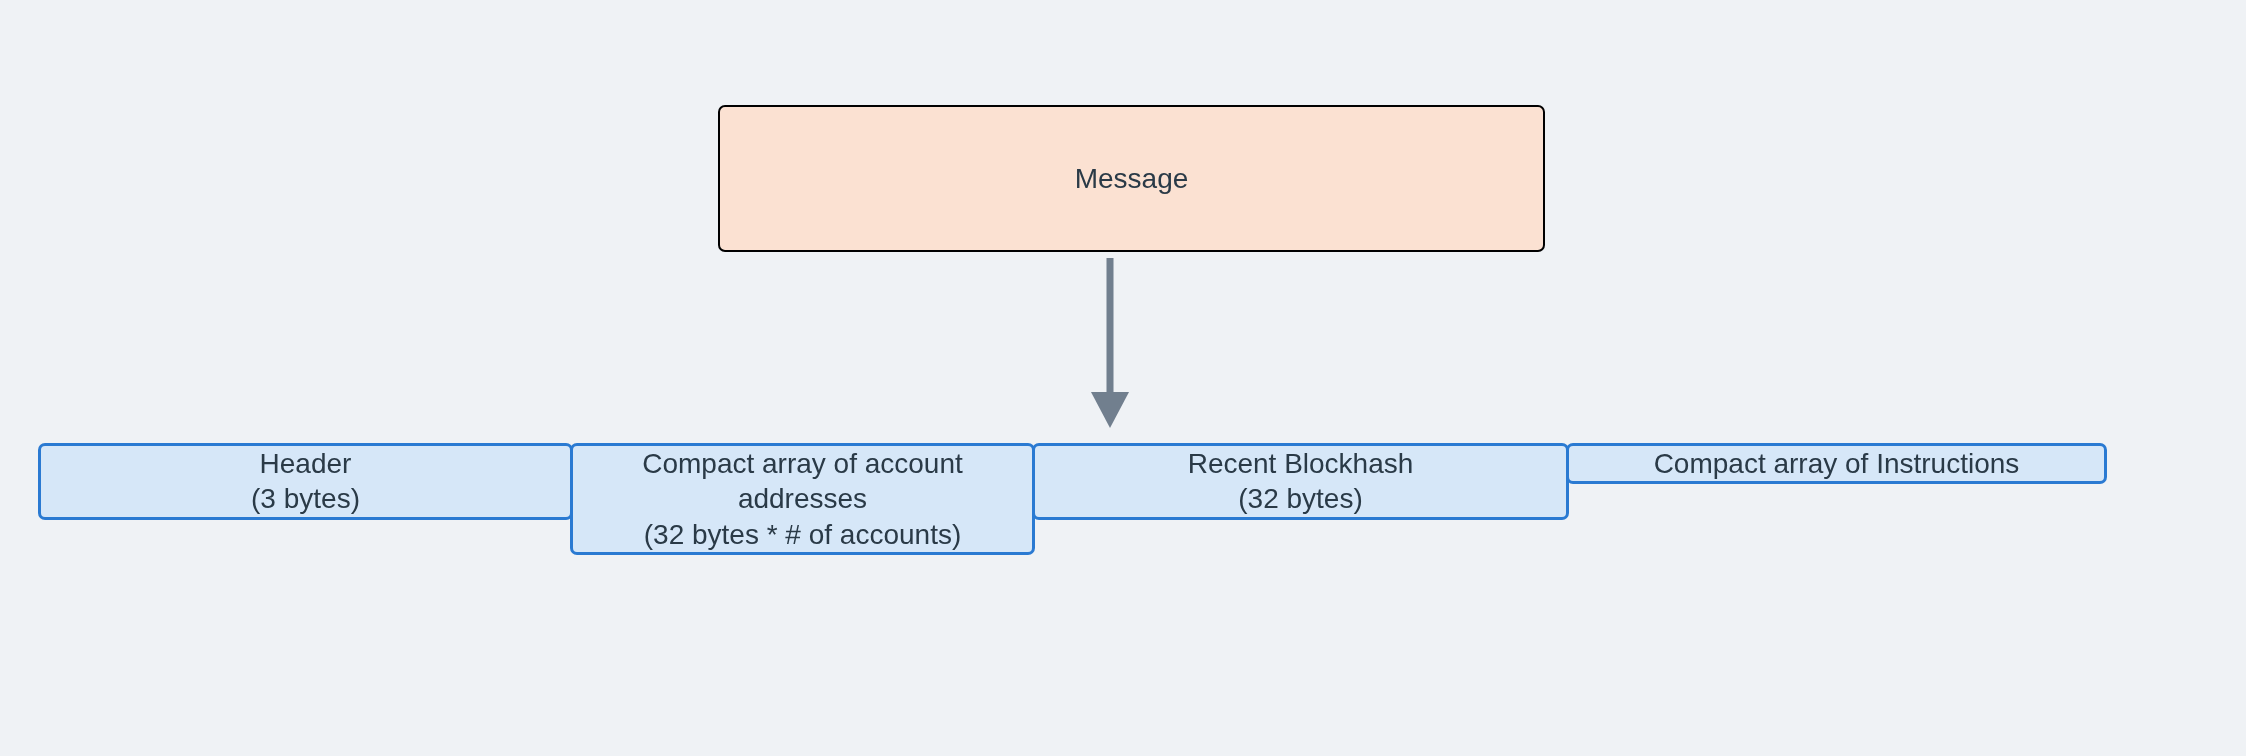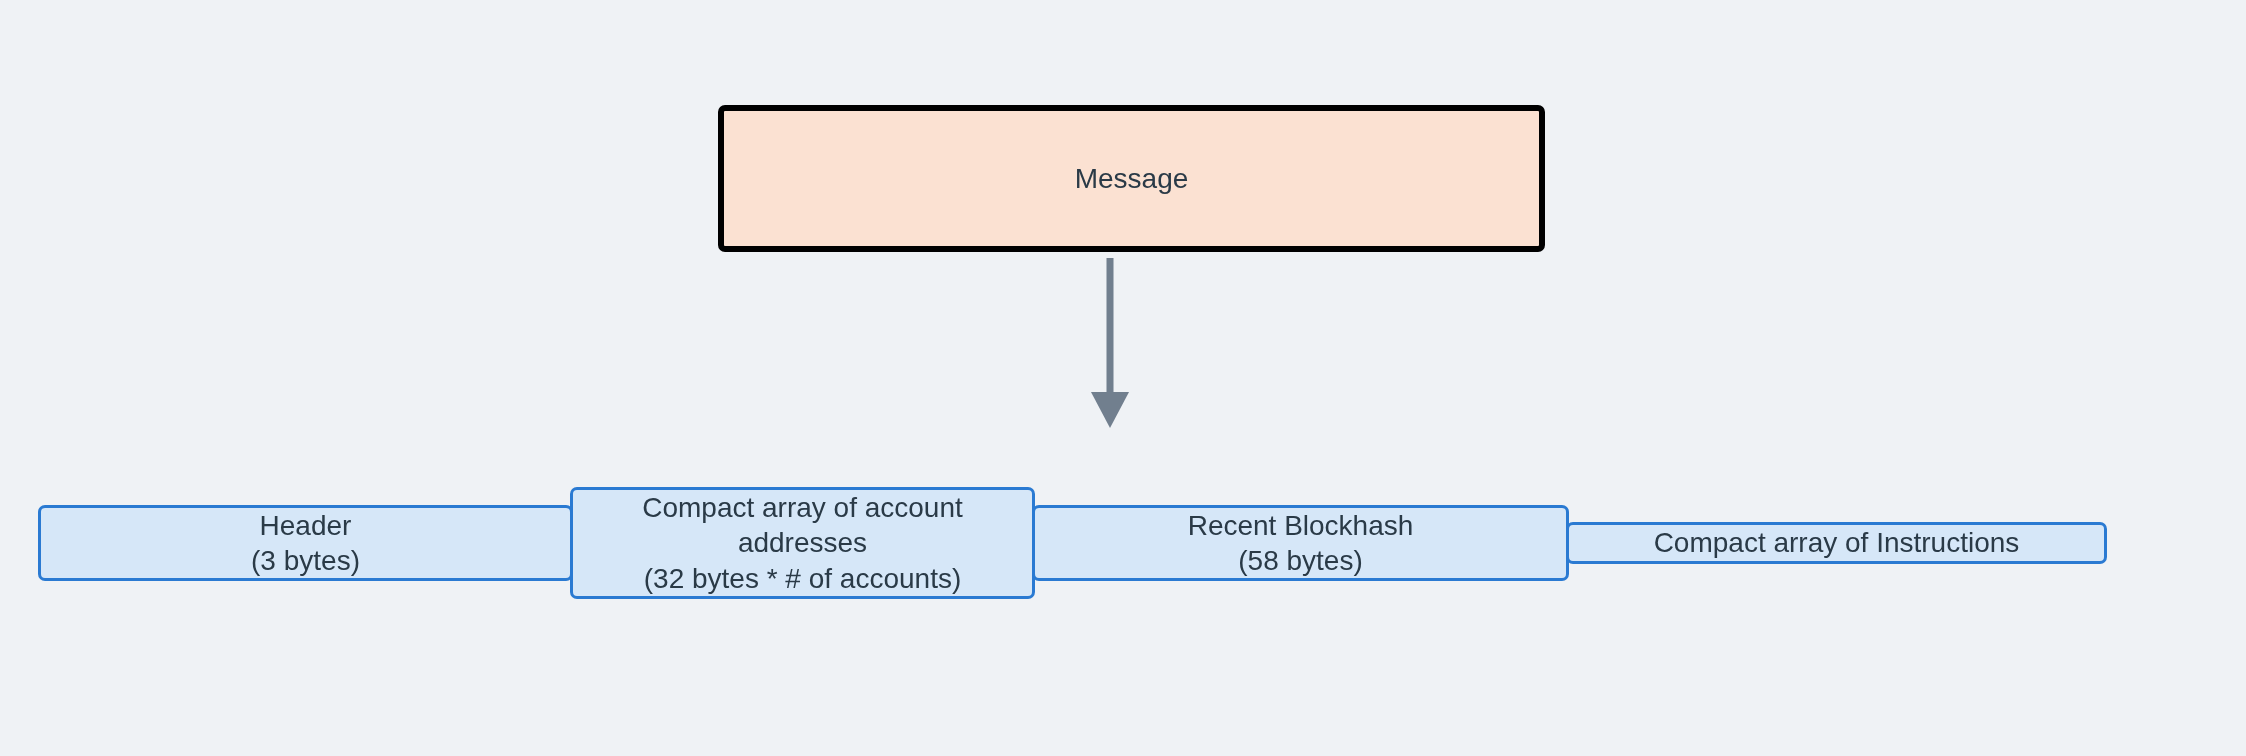--- a/index.html
+++ b/index.html
@@ -21,21 +21,21 @@
 
   
   #message-node {
     position: absolute;
     left: 718px;
     top: 105px;
     width: 827px;
     height: 147px;
     box-sizing: border-box;
     background: #fbe1d2;
-    border: 6px solid #000000;
+    border: 2px solid #000000;
     border-radius: 7px;
     display: flex;
     align-items: center;
     justify-content: center;
   }
   #message-node .node-label {
     font-size: 28px;
     color: #2a3a47;
     line-height: 1.25;
     text-align: center;
@@ -53,21 +53,21 @@
   }
 
   
   #fields-row {
     position: absolute;
     left: 38px;
     top: 443px;
     width: 2142px;
     height: 200px;
     display: flex;
-    align-items: center;
+    align-items: flex-start;
   }
   #fields-row .field-box {
     box-sizing: border-box;
     background: #d6e7f8;
     border: 3px solid #2a7ad2;
     border-radius: 7px;
     display: flex;
     align-items: center;
     justify-content: center;
     margin-right: -3px;
@@ -106,21 +106,21 @@
     </div>
 
     <div class="field-box" style="width:465px">
       <span class="node-label">Compact array of account
 addresses
 (32 bytes * # of accounts)</span>
     </div>
 
     <div class="field-box" style="width:537px">
       <span class="node-label">Recent Blockhash
-(58 bytes)</span>
+(32 bytes)</span>
     </div>
 
     <div class="field-box" style="width:541px">
       <span class="node-label">Compact array of Instructions</span>
     </div>
 
   </div>
 
 </div>
 

